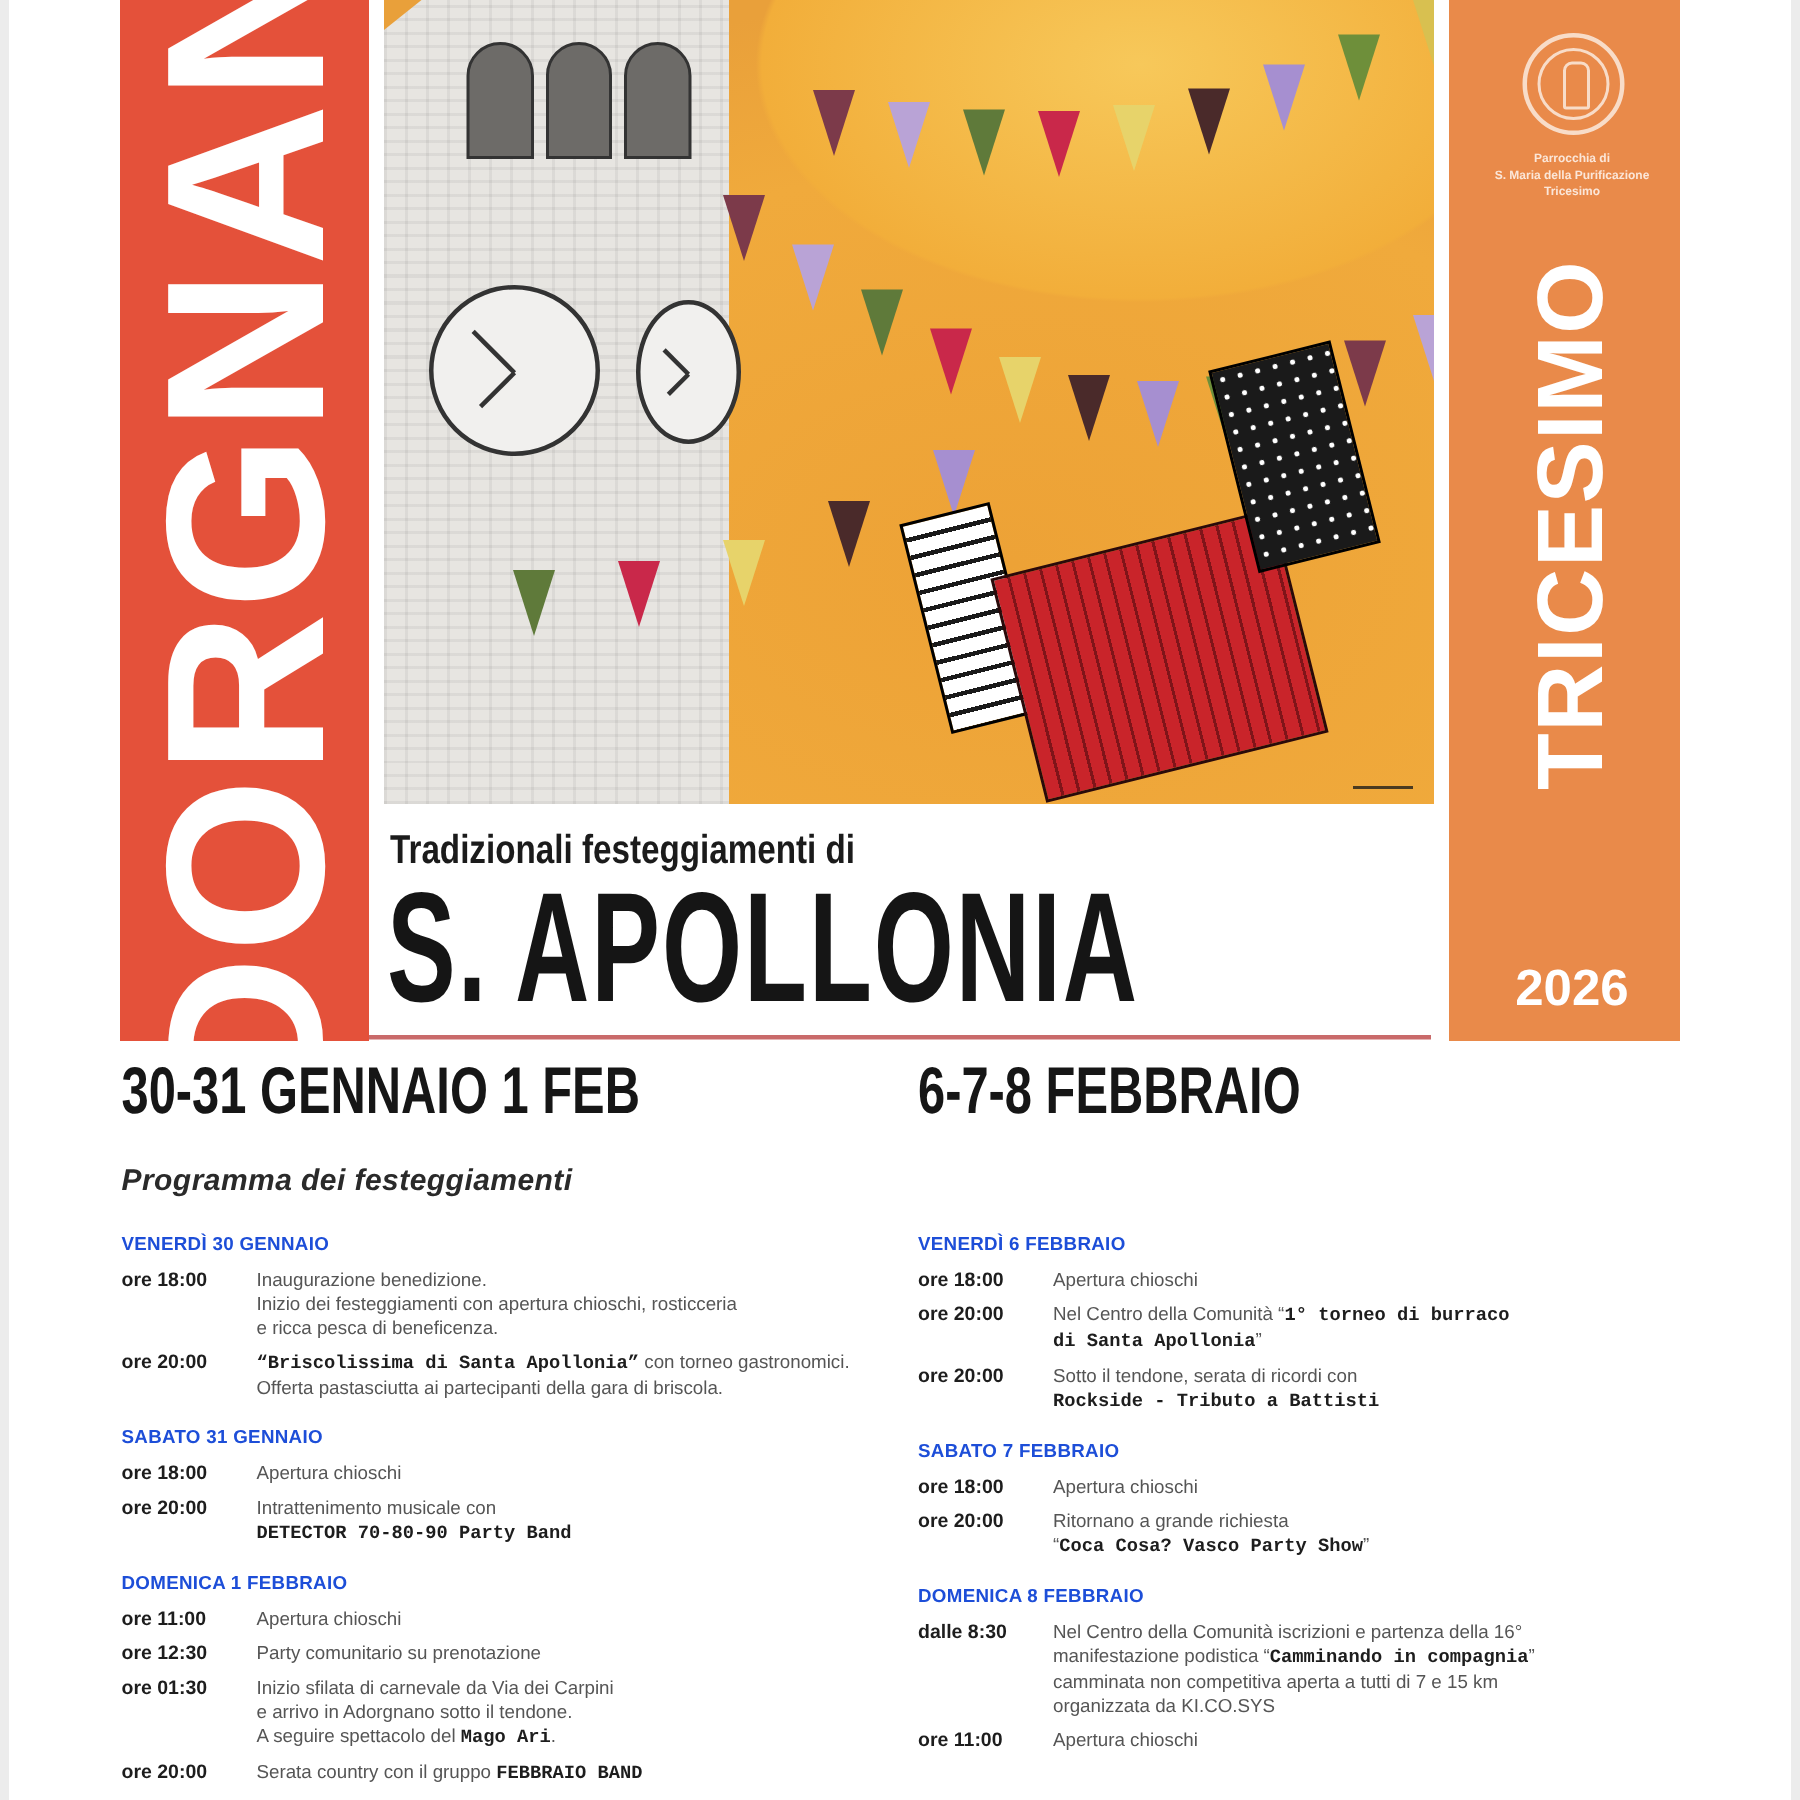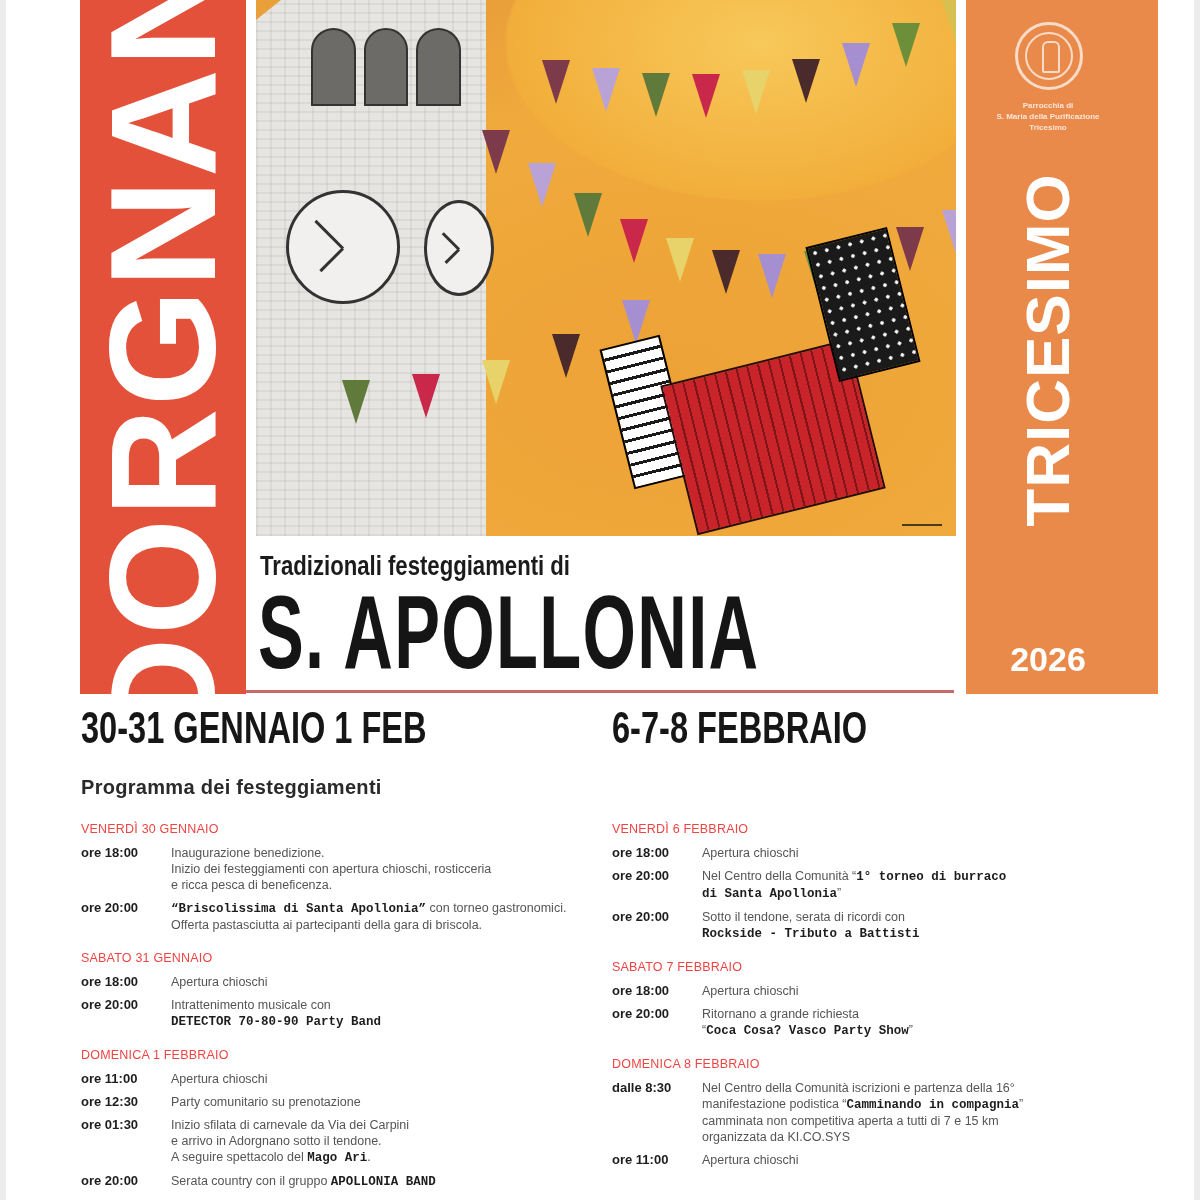--- a/index.html
+++ b/index.html
@@ -23,21 +23,21 @@
     position: absolute; left: 50%; top: 50%;
     transform: translate(-50%, -50%) rotate(-90deg);
     white-space: nowrap;
     color: #ffffff; font-weight: bold;
     font-size: 150px; letter-spacing: 2px;
     font-family: "Liberation Sans", sans-serif;
     line-height: 1;
   }
   
   .band-right {
-    position: absolute; left: 960px; top: 0; width: 192px; height: 694px;
+    position: absolute; left: 960px; top: 0; width: 154px; height: 694px;
     background: #e98a4a;
   }
   .seal {
     position: absolute; left: 49px; top: 22px; width: 68px; height: 68px;
     border-radius: 50%;
     border: 3px solid #f8dcc8;
     box-sizing: border-box;
   }
   .seal::before {
     content: ""; position: absolute; left: 7px; top: 7px; right: 7px; bottom: 7px;
@@ -153,31 +153,31 @@
   .dates-left, .dates-right {
     position: absolute; top: 706px;
     font-size: 44px; font-weight: bold; color: #161616;
     transform: scaleX(0.74); transform-origin: 0 0; white-space: nowrap;
     line-height: 1;
   }
   .dates-left { left: 75px; }
   .dates-right { left: 606px; }
   .program-heading {
     position: absolute; left: 75px; top: 776px;
-    font-size: 20px; font-weight: bold; color: #2a2a2a;
+    font-size: 20px; font-style: italic; font-weight: bold; color: #2a2a2a;
     white-space: nowrap; letter-spacing: 0.3px;
   }
 
   
   .col { position: absolute; top: 822px; width: 520px; }
   .col-left { left: 75px; }
   .col-right { left: 606px; }
   .day { margin-bottom: 18px; }
   .day-title {
-    color: #ef4444; font-weight: normal; font-size: 12.5px;
+    color: #1d4ed8; font-weight: bold; font-size: 12.5px;
     letter-spacing: 0.2px; margin-bottom: 9px; text-transform: uppercase;
   }
   .entry { display: flex; margin-bottom: 7px; }
   .time {
     width: 90px; flex: none; font-weight: bold; font-size: 13px;
     color: #1d1d1d; line-height: 16px;
   }
   .desc { font-size: 12.5px; color: #555; line-height: 16px; }
   .desc b { color: #1d1d1d; font-family: Liberation Mono, monospace; }
 </style>
@@ -307,21 +307,21 @@
           <div class="time">ore 01:30</div>
           <div class="desc">
             <div><span>Inizio sfilata di carnevale da Via dei Carpini</span></div>
             <div><span>e arrivo in Adorgnano sotto il tendone.</span></div>
             <div><span>A seguire spettacolo del </span><b>Mago Ari</b><span>.</span></div>
           </div>
         </div>
         <div class="entry">
           <div class="time">ore 20:00</div>
           <div class="desc">
-            <div><span>Serata country con il gruppo </span><b>APOLLONIA BAND</b></div>
+            <div><span>Serata country con il gruppo </span><b>FEBBRAIO BAND</b></div>
           </div>
         </div>
       </div>
     </div>
   <div class="col col-right" id="col-right">
       <div class="day">
         <div class="day-title">VENERDÌ 6 FEBBRAIO</div>
         <div class="entry">
           <div class="time">ore 18:00</div>
           <div class="desc">

